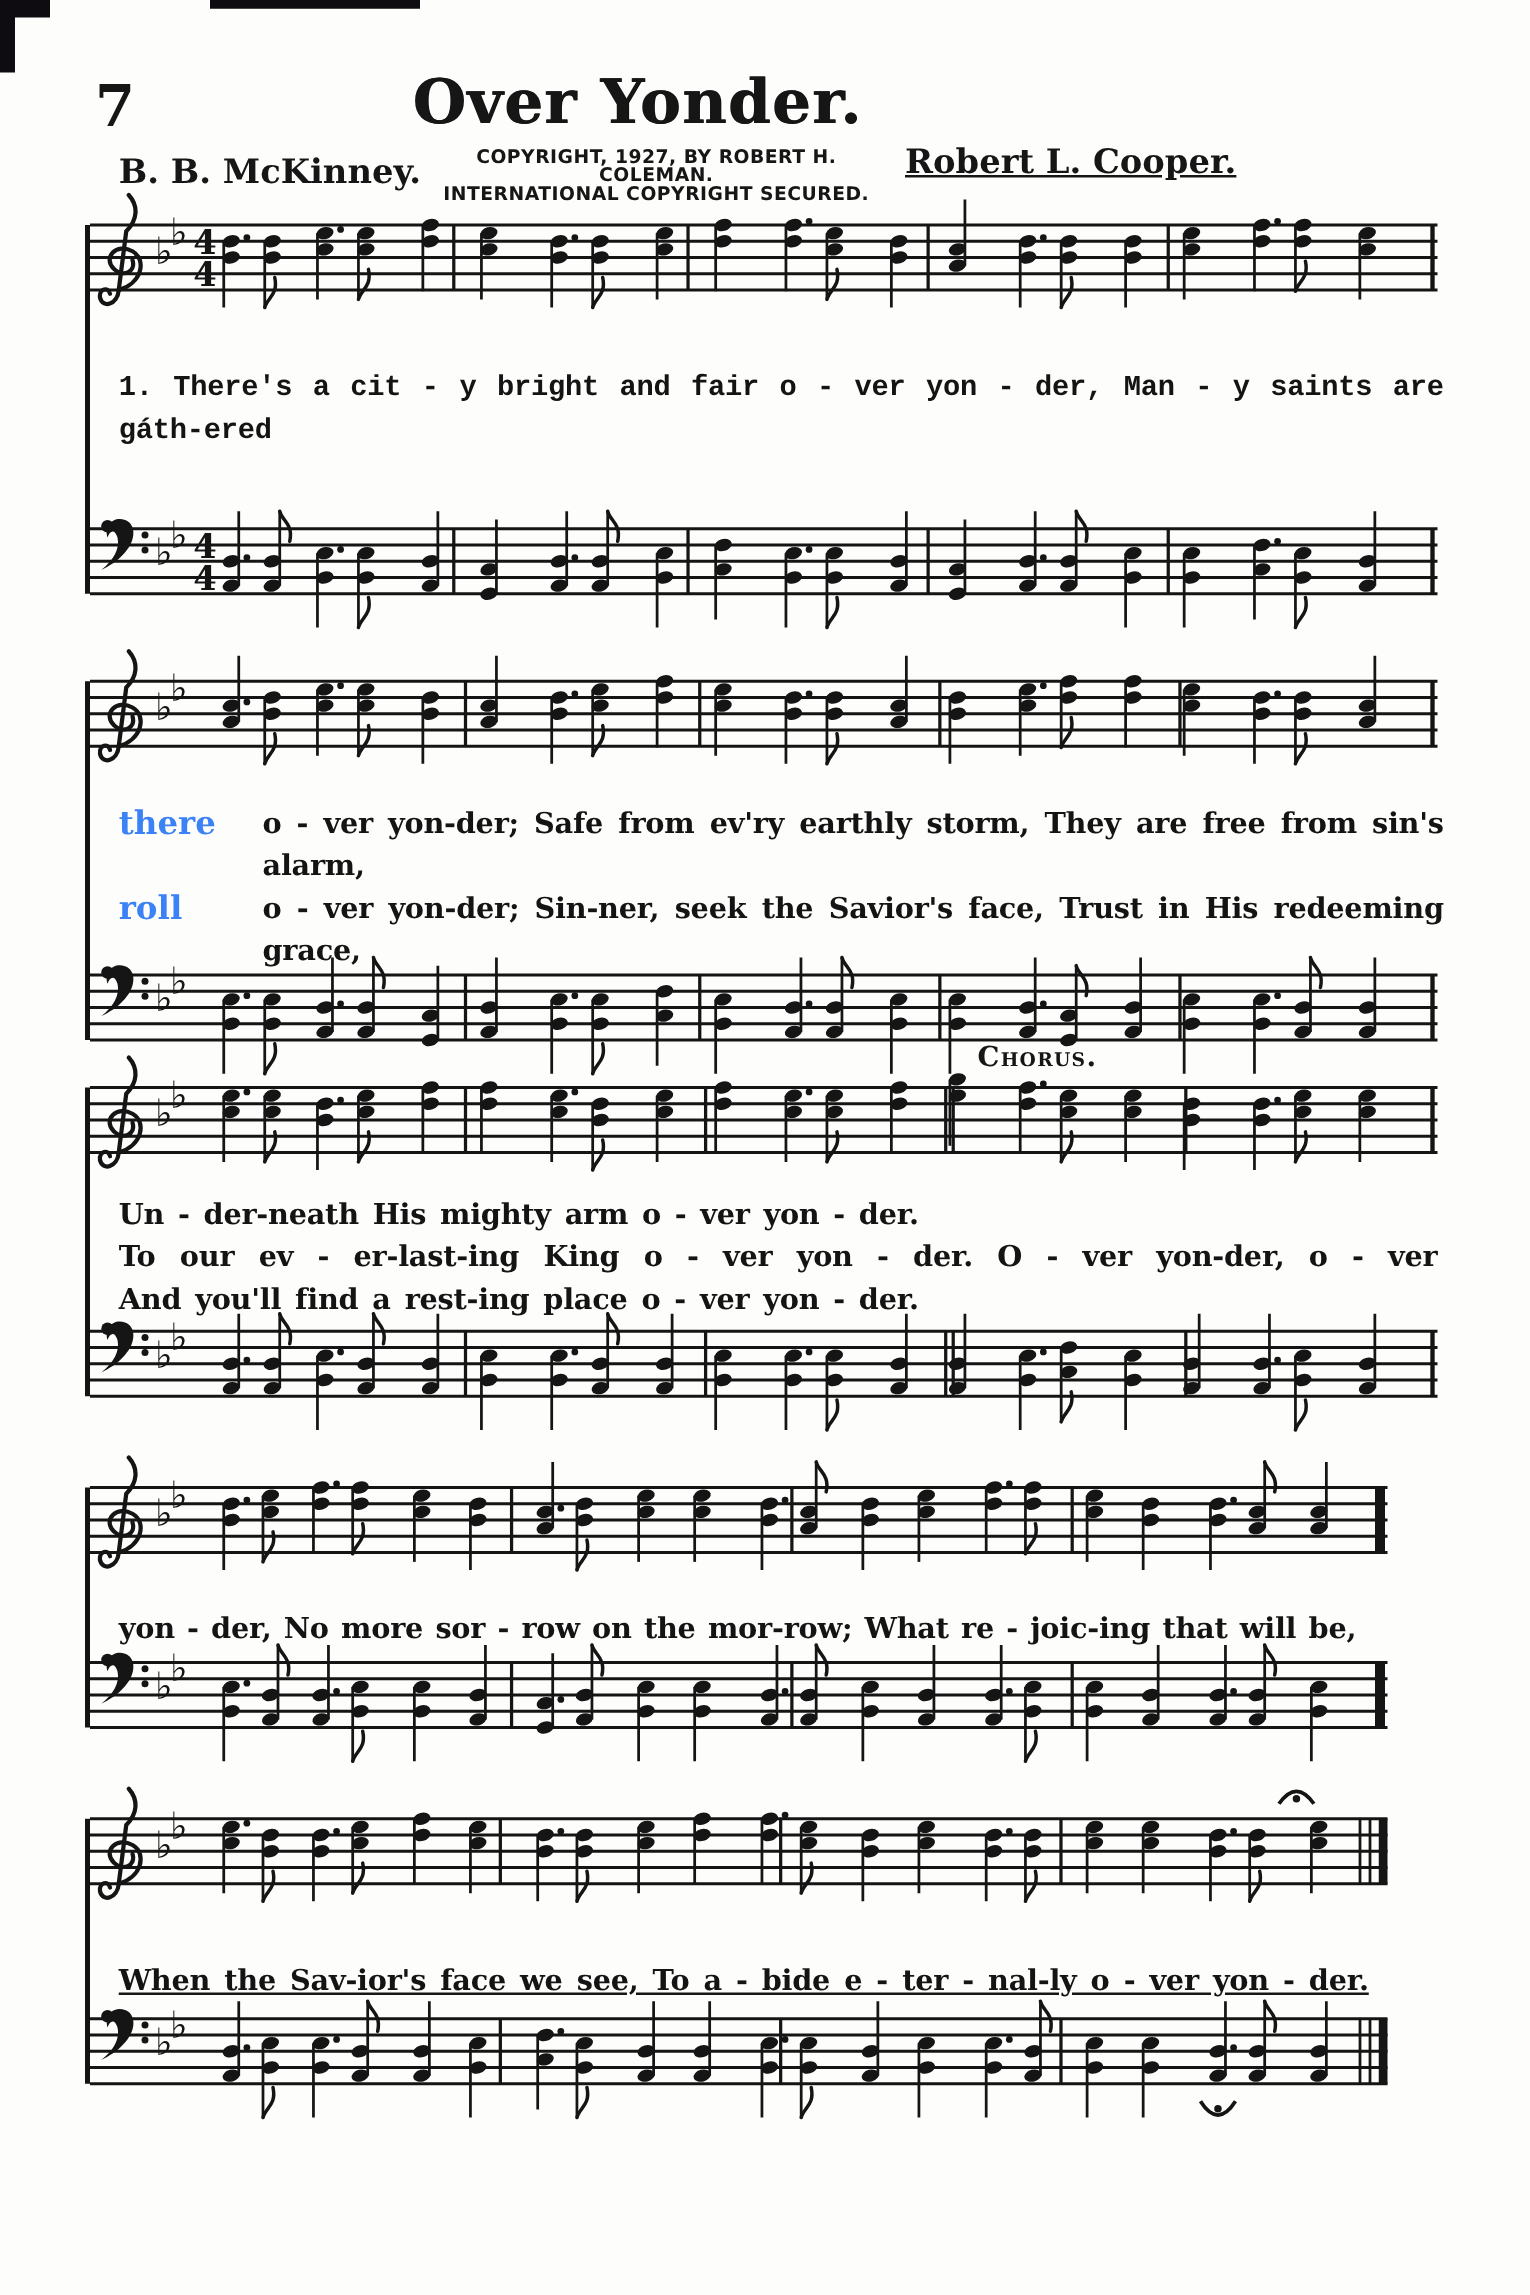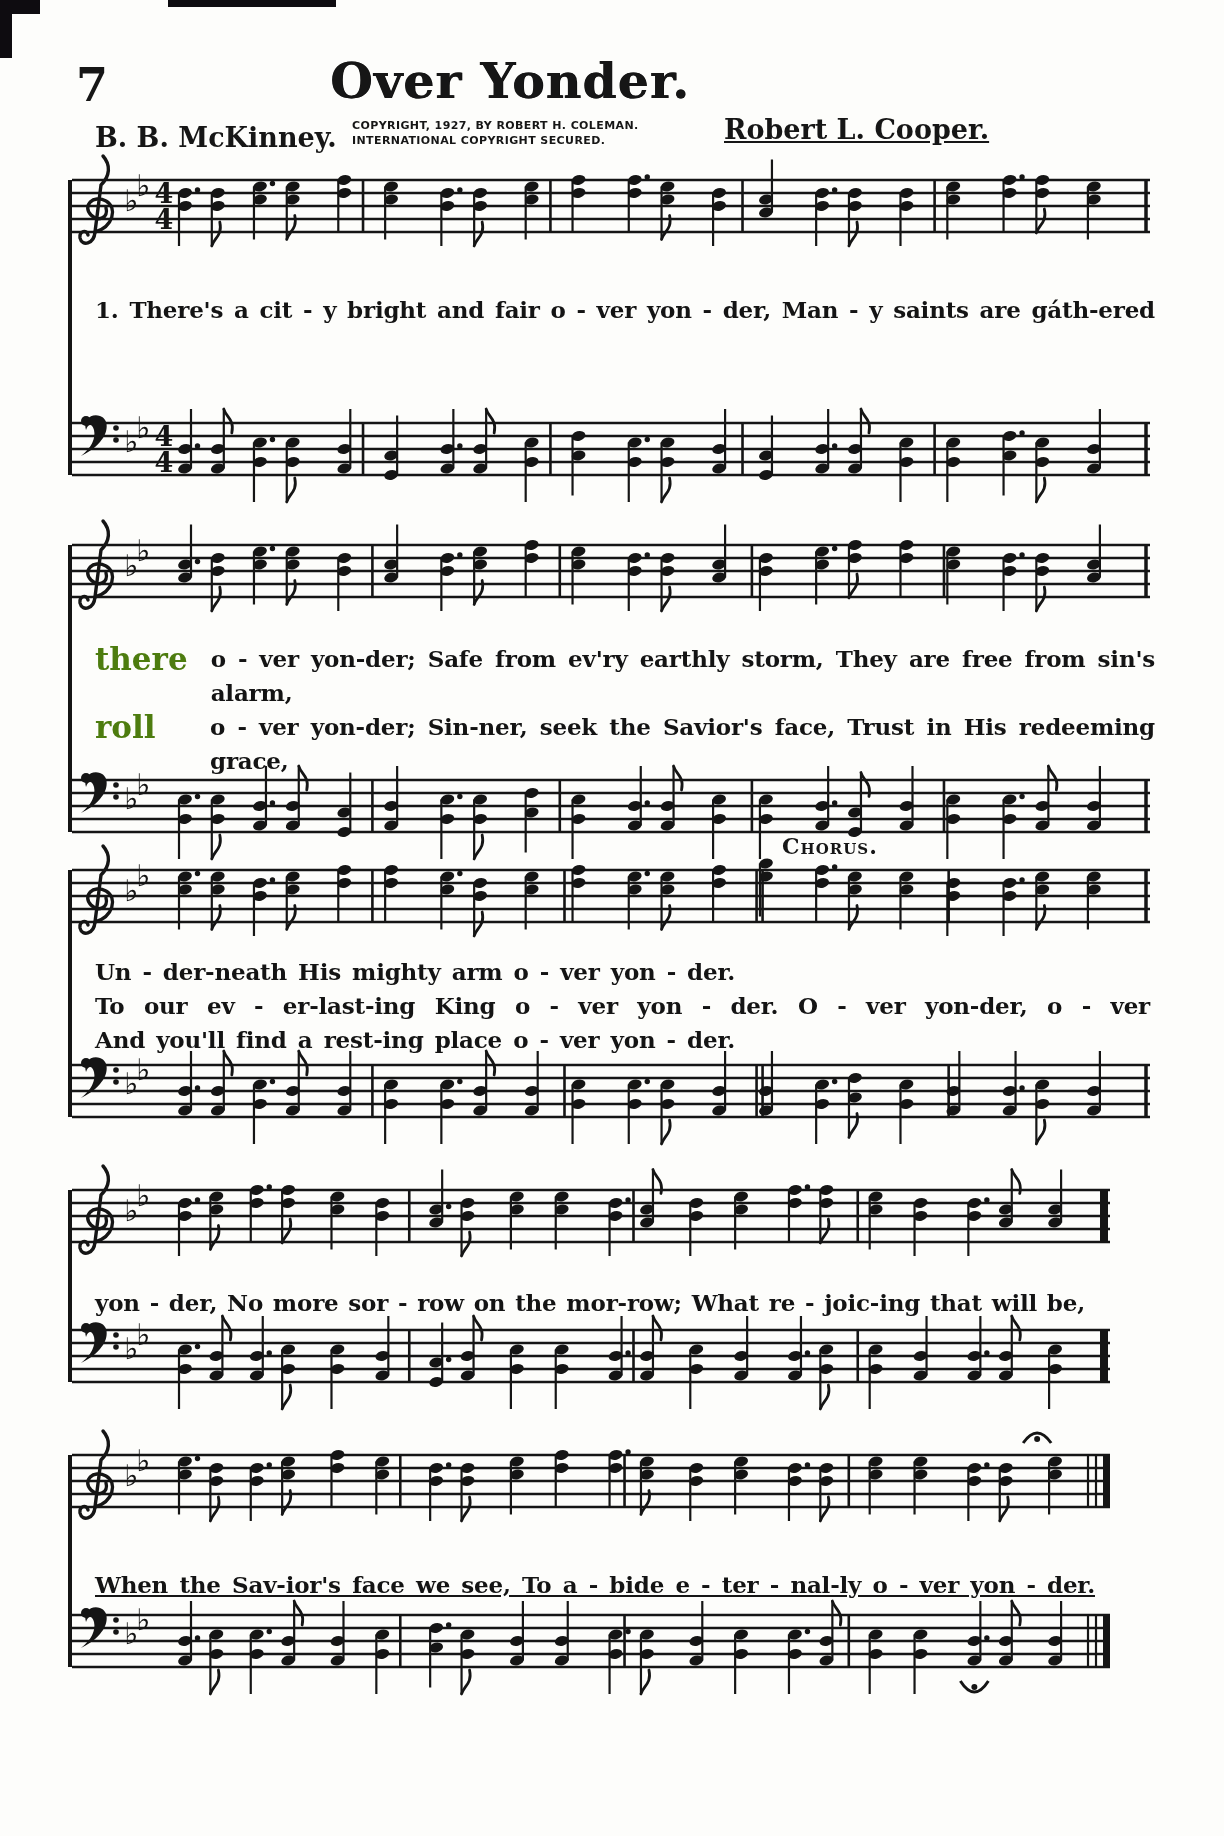--- a/index.html
+++ b/index.html
@@ -9,35 +9,35 @@
     font-family:"DejaVu Serif", serif;
     color:#161616;
     overflow:hidden;
   }
   .abs{position:absolute;}
   
   .artifact{background:#0e0c10;position:absolute;}
   
   .page-number{left:76px;top:58px;font-size:46px;font-weight:700;}
   .hymn-title{left:260px;top:52px;width:500px;text-align:center;font-size:49px;font-weight:700;letter-spacing:1px;text-shadow:0.6px 0 #111;}
-  .copyright{left:352px;top:118px;width:346px;text-align:left;font-family:"DejaVu Sans",sans-serif;font-size:11px;font-weight:700;letter-spacing:.4px;line-height:15px;}
+  .copyright{left:352px;top:118px;width:346px;text-align:center;font-family:"DejaVu Sans",sans-serif;font-size:15px;font-weight:700;letter-spacing:.4px;line-height:15px;}
   .author-left{left:95px;top:122px;font-size:27px;font-weight:700;}
   .author-right{left:724px;top:114px;font-size:27px;font-weight:700;text-decoration:underline;}
   
   .staff{position:absolute;left:70px;height:150px;}
   .staff svg{display:block;}
   .sysline{position:absolute;left:68px;width:4px;background:#141414;}
   
   .lyric-block{position:absolute;left:95px;}
   .lyric-line{
     font-size:23px;font-weight:700;letter-spacing:-0.2px;line-height:34px;
     text-align:justify;text-align-last:justify;white-space:normal;color:#141414;
   }
   .lyric-row{display:flex;line-height:34px;}
-  .lyric-first{flex:0 0 92px;font-size:31px;font-weight:700;color:#4d7c0f;}
+  .lyric-first{flex:0 0 92px;font-size:26px;font-weight:700;color:#3b82f6;}
   .lyric-rest{flex:1;font-size:23px;font-weight:700;letter-spacing:-0.2px;text-align:justify;text-align-last:justify;color:#141414;margin-left:23px;}
   .chorus-label{left:782px;top:833px;font-size:22px;font-weight:700;font-variant:small-caps;letter-spacing:1px;}
 </style>
 </head>
 <body>
 
 <div class="artifact" style="left:0;top:0;width:40px;height:14px;"></div>
 <div class="artifact" style="left:0;top:0;width:12px;height:58px;"></div>
 <div class="artifact" style="left:168px;top:0;width:168px;height:7px;"></div>
 
@@ -1002,21 +1002,21 @@
       <ellipse cx="985.09" cy="66" rx="7" ry="4.8" transform="rotate(-15 985.09 66)" fill="#151515"></ellipse>
       <ellipse cx="985.09" cy="85.5" rx="7" ry="4.8" transform="rotate(-15 985.09 85.5)" fill="#151515"></ellipse>
       <line x1="991.09" y1="26" x2="991.09" y2="85.5" stroke="#151515" stroke-width="2.2"></line>
       <path d="M890.36,106 Q904.36,128 918.36,106" fill="none" stroke="#151515" stroke-width="3"></path>
       <circle cx="904.36" cy="112" r="3" fill="#151515"></circle>
     </svg>
   </div>
 
 <div class="abs chorus-label">Chorus.</div>
 
-<div class="lyric-block" style="top:293px;width:1060px;">
+<div class="lyric-block" style="top:293px;width:1060px;font-family:Liberation Mono, monospace;">
   <div class="lyric-line">1. There's a cit - y bright and fair o - ver yon - der, Man - y saints are gáth-ered</div>
 </div>
 
 <div class="lyric-block" style="top:642px;width:1060px;">
   <div class="lyric-row">
     <span class="lyric-first">there</span>
     <span class="lyric-rest">o - ver yon-der; Safe from ev'ry earthly storm, They are free from sin's alarm,</span>
   </div>
   <div class="lyric-row">
     <span class="lyric-first">roll</span>

